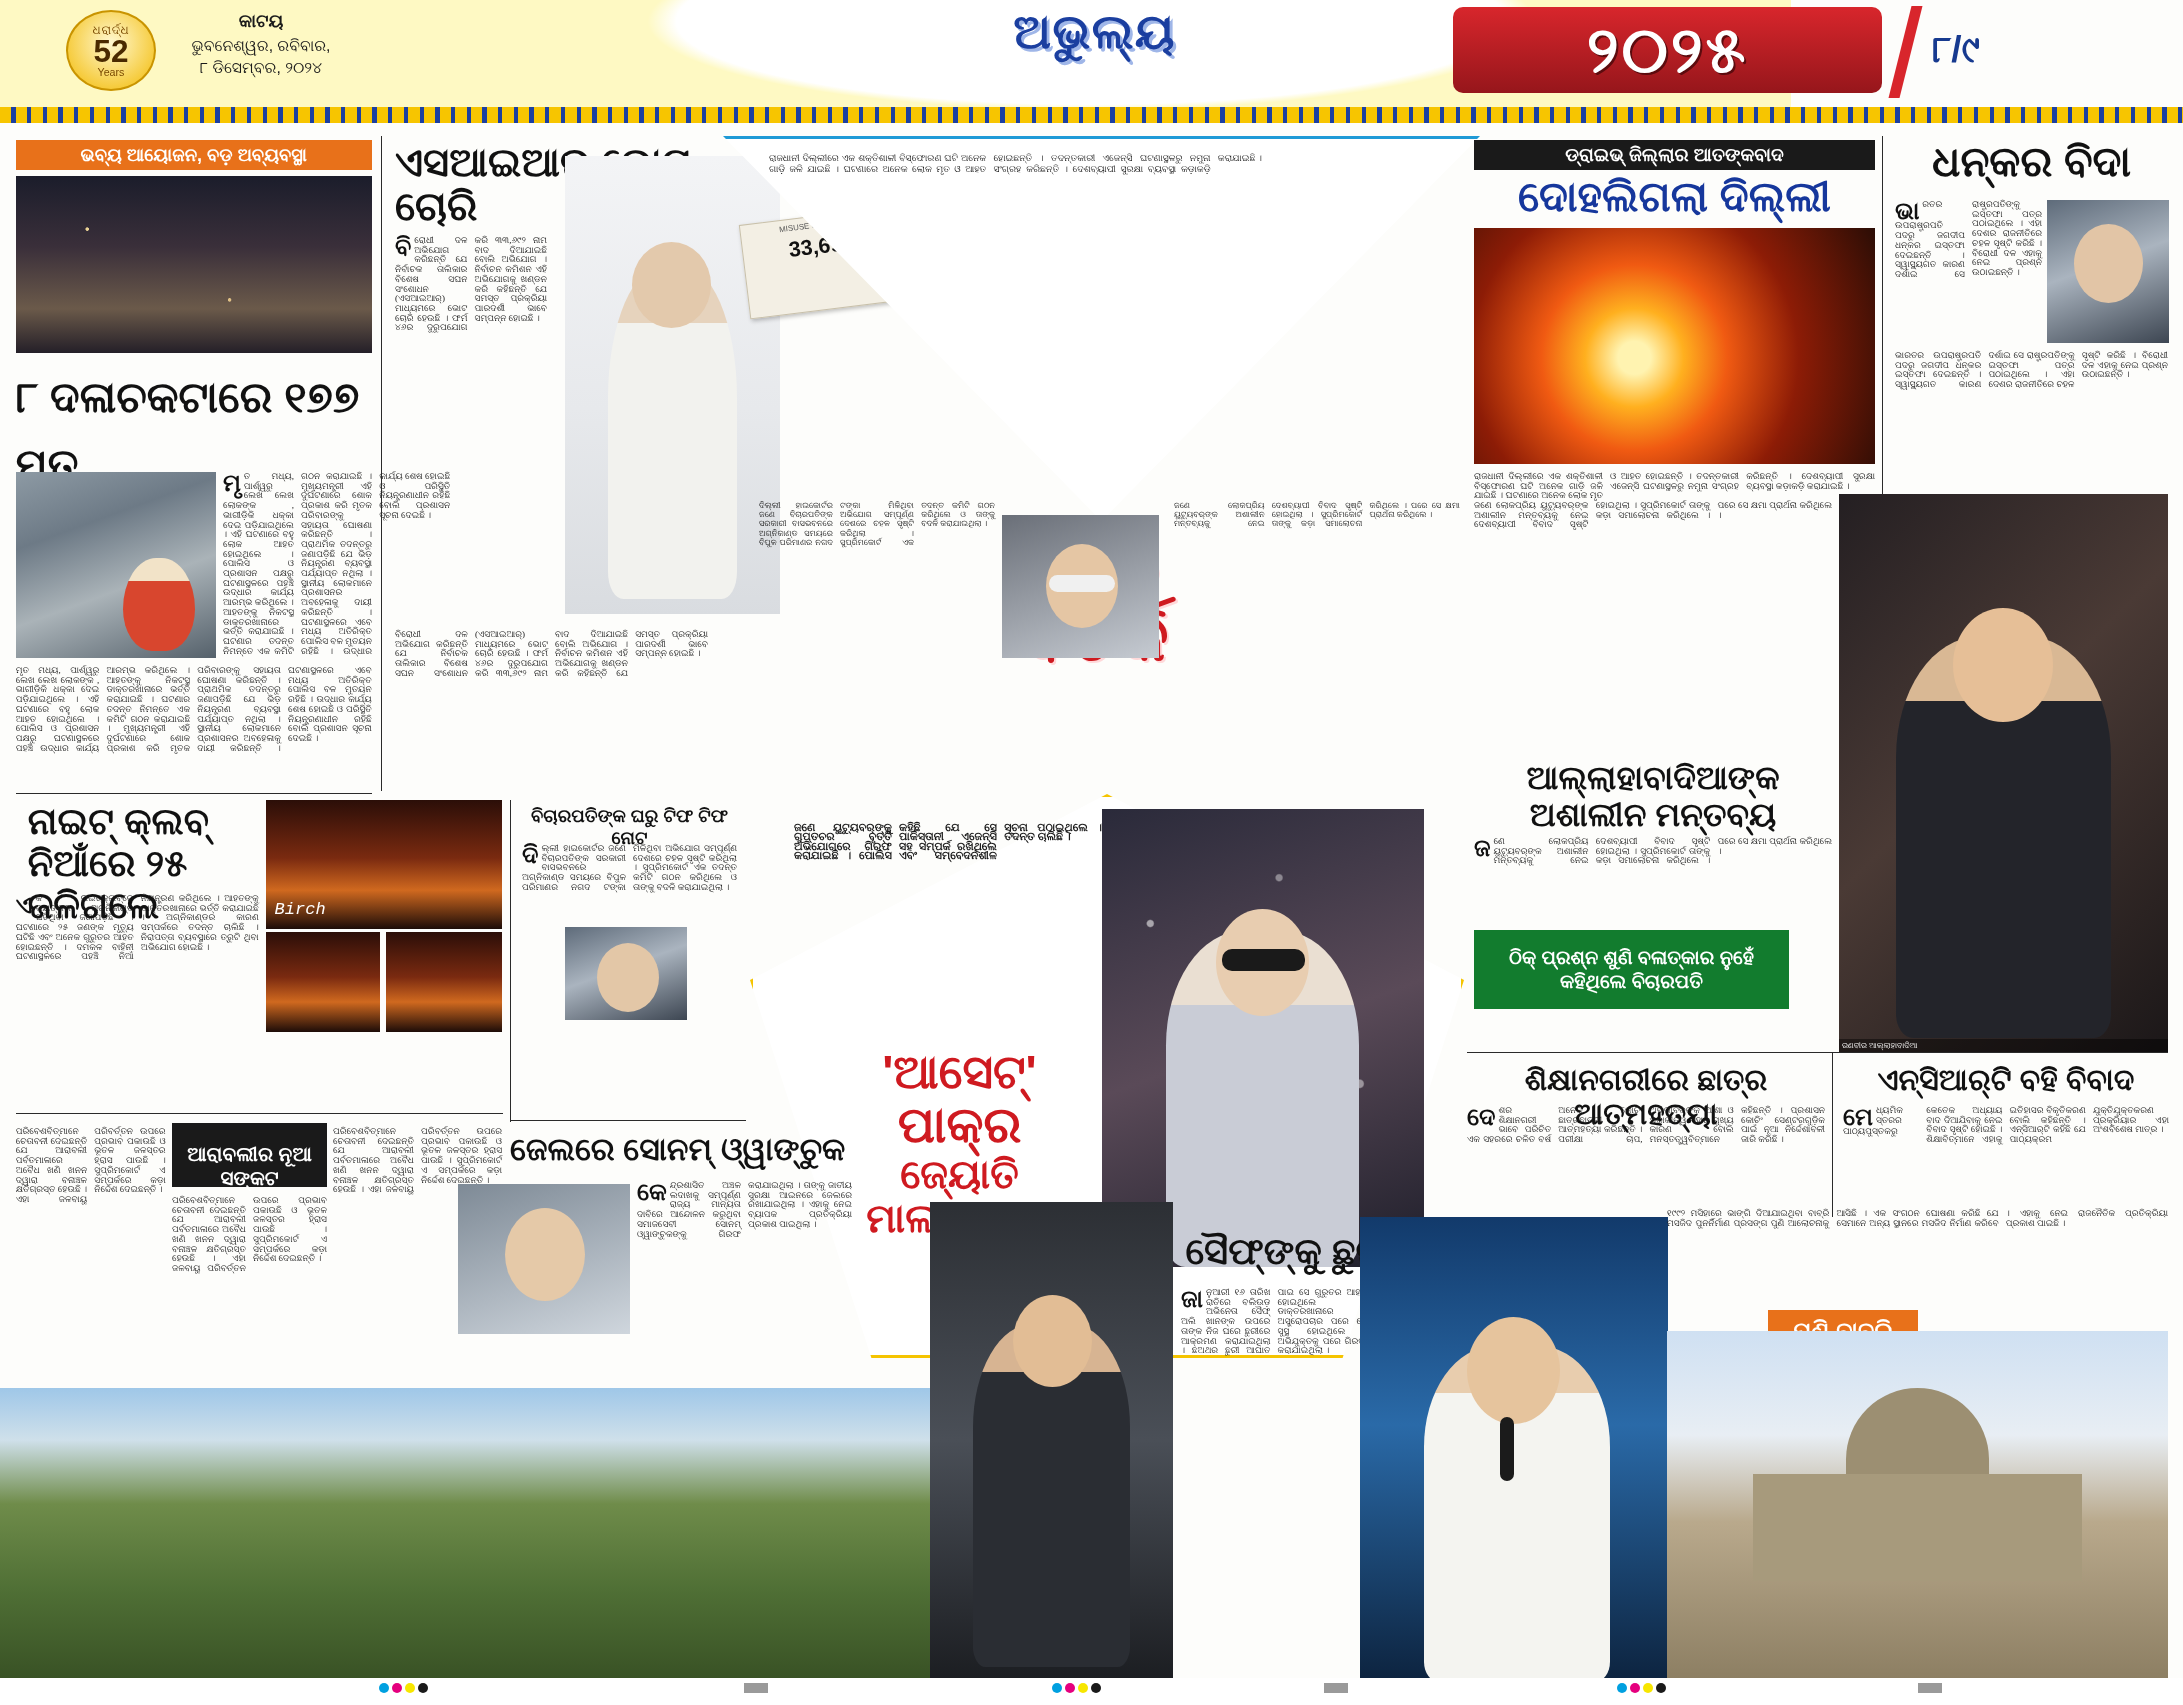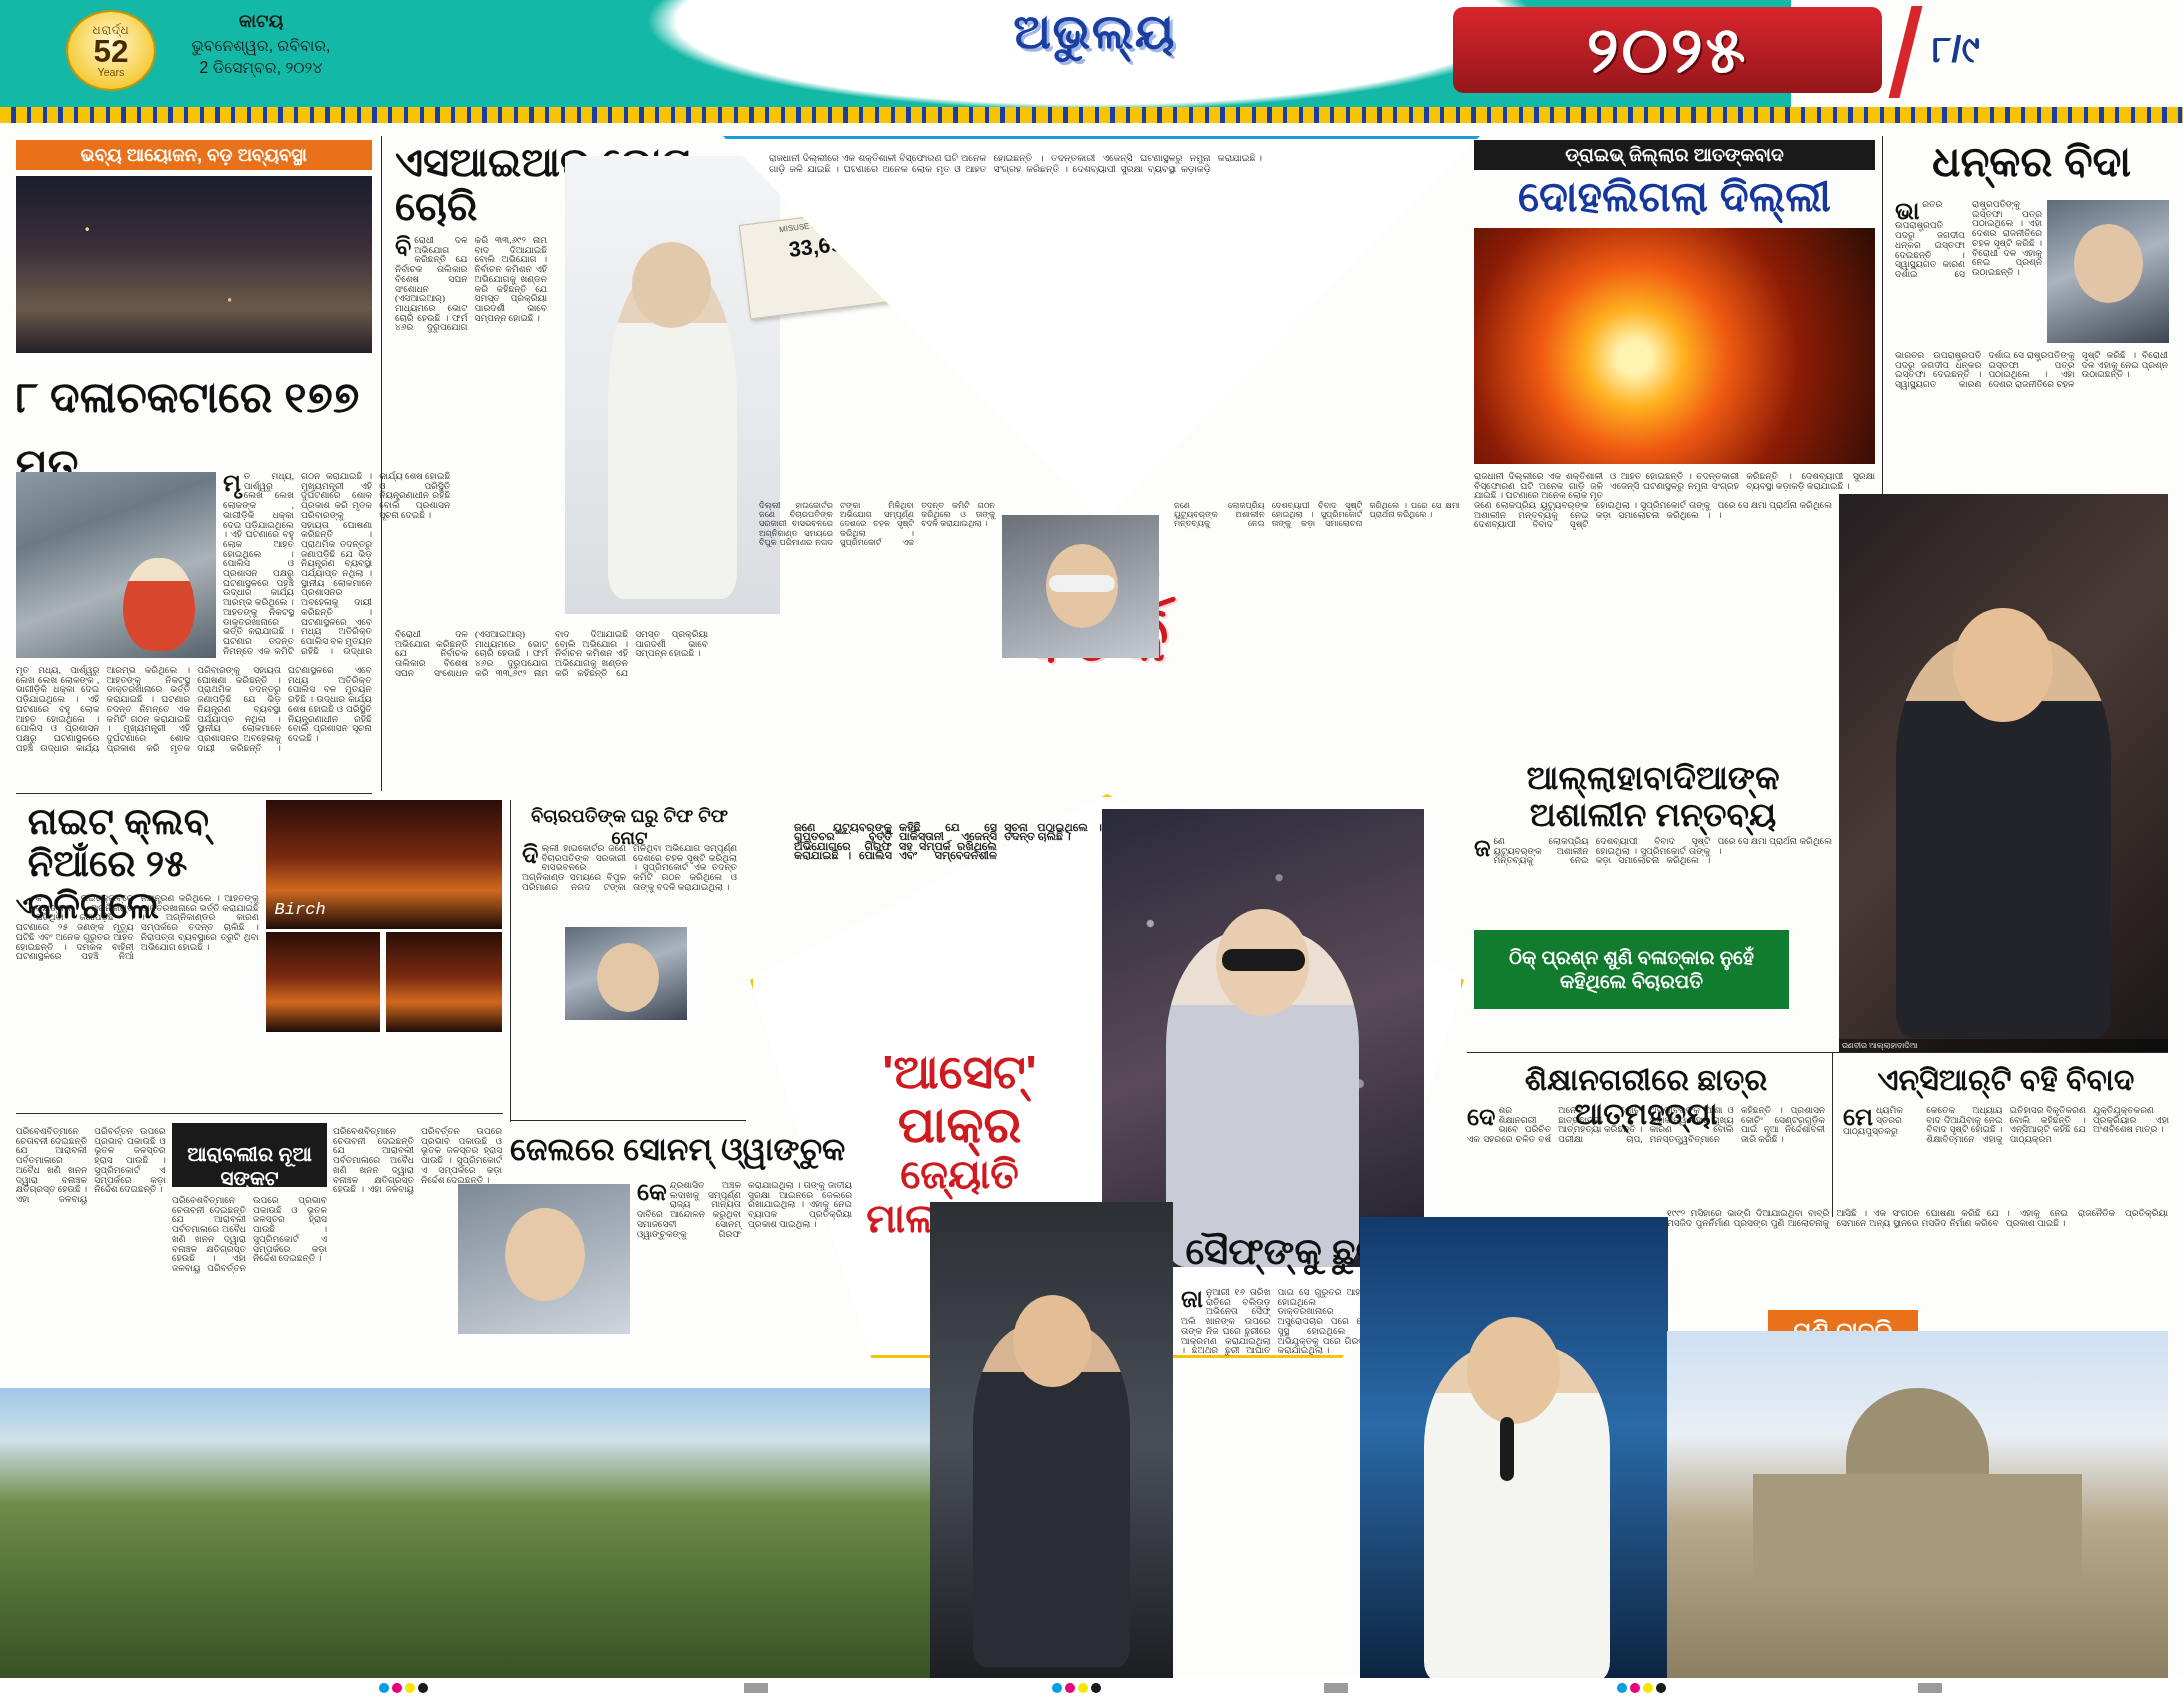--- a/index.html
+++ b/index.html
@@ -1,20 +1,20 @@
 <!DOCTYPE html>
 <html style="font-size:11.4px"><head>
 <meta charset="utf-8">
 <style>
   html,body{margin:0;padding:0;background:#ffffff;}
   body{width:2183px;height:1705px;font-family:"Liberation Sans",sans-serif;overflow:hidden;}
   .page{position:relative;width:2183px;height:1705px;background:#fdfdfb;}
 
   
-  .masthead{position:absolute;left:0;top:0;width:1791px;height:107px;background:#14b8a6;}
+  .masthead{position:absolute;left:0;top:0;width:1791px;height:107px;background:#fef9c3;}
   .mh-white{position:absolute;left:0;top:0;width:2183px;height:107px;
     background:radial-gradient(ellipse 716px 143px at 50% 20%,#ffffff 0%,#ffffff 58%,rgba(255,255,255,0) 62%);}
   .badge{position:absolute;left:66px;top:10px;width:86px;height:77px;border-radius:50%;
     background:radial-gradient(circle at 50% 40%,#fff8d0,#f2b900);border:2.1px solid #c99400;
     display:flex;flex-direction:column;align-items:center;justify-content:center;color:#7a4a00;}
   .badge .b1{font-size:12px;letter-spacing:0.7px;}
   .badge .b2{font-size:31.5px;font-weight:bold;line-height:29px;color:#4a2a00;}
   .badge .b3{font-size:10.7px;}
   .dateline{position:absolute;left:168px;top:11.4px;width:186px;text-align:center;color:#1a1a1a;}
   .dateline .dl1{font-size:18px;font-weight:bold;}
@@ -104,21 +104,21 @@
 
     <div class="badge">
       <div class="b1">ଧରାର୍ଦ୍ଧ</div>
       <div class="b2">52</div>
       <div class="b3">Years</div>
     </div>
 
     <div class="dateline">
       <div class="dl1">କାଟୟ</div>
       <div class="dl2" style="white-space:pre-line;">ଭୁବନେଶ୍ୱର, ରବିବାର,
-2 ଡିସେମ୍ବର, ୨୦୨୪</div>
+୮ ଡିସେମ୍ବର, ୨୦୨୪</div>
     </div>
 
     <div class="logo">
       <div class="lg">ଅଭୁଲ୍ୟ</div>
     </div>
 
     <div class="pricebox">
       <span>୨୦୨୫</span>
     </div>
     <div class="slash"></div>

